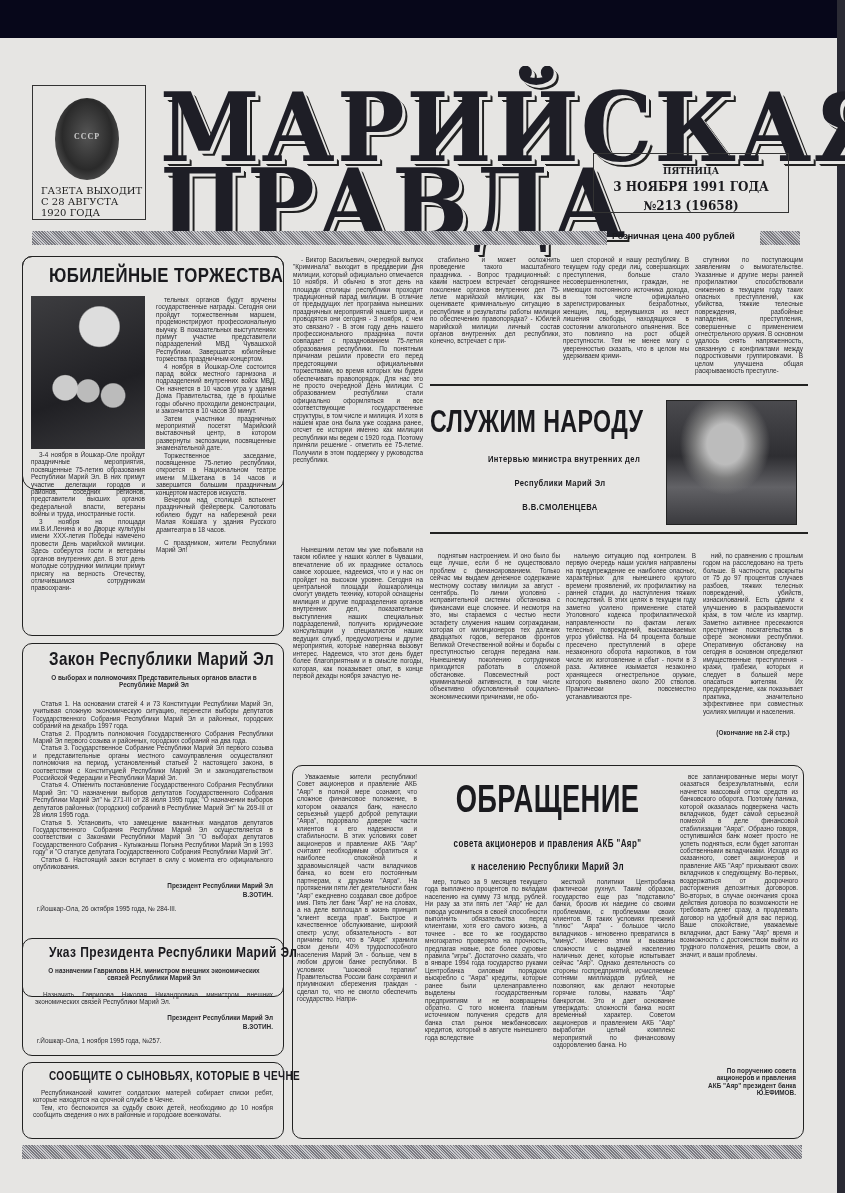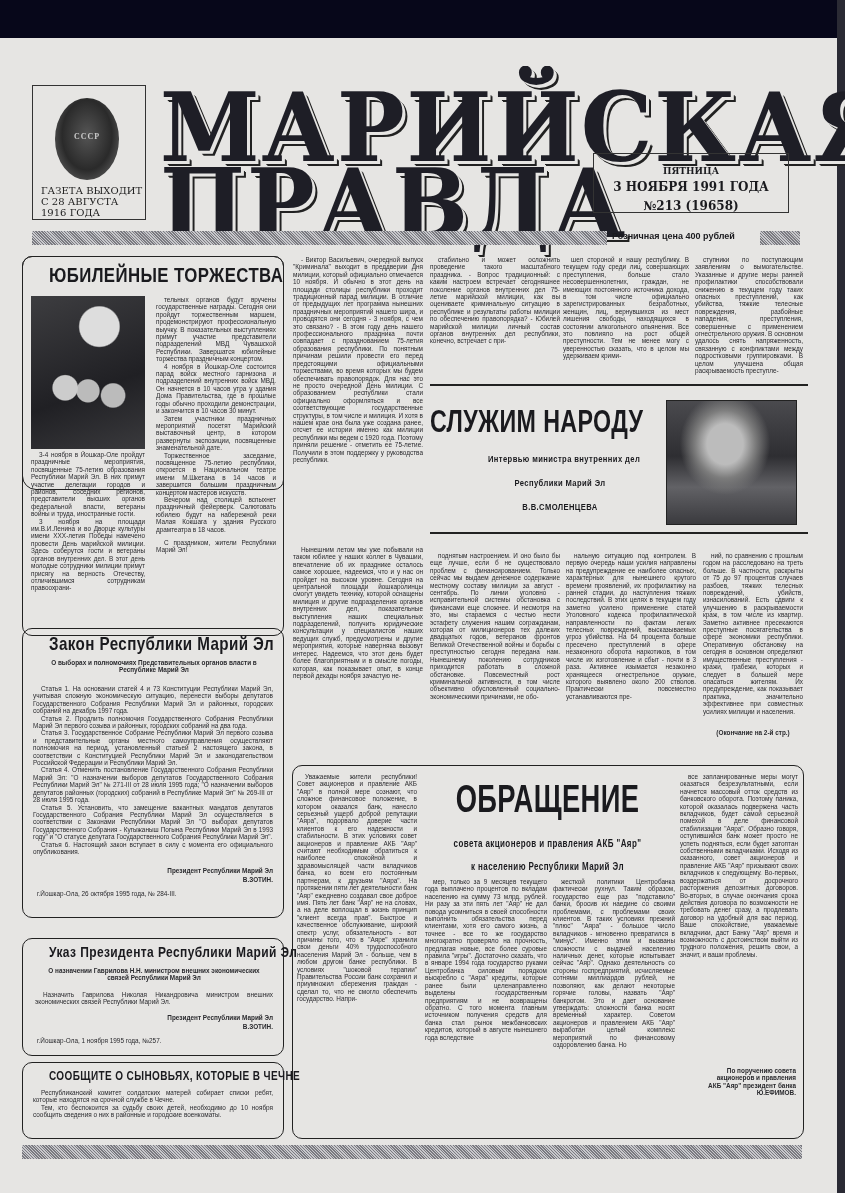--- a/index.html
+++ b/index.html
@@ -62,21 +62,21 @@
 <div class="page"></div>
 <div class="scan-right"></div>
 
 <div class="logo-box">
   <div class="emblem">
     <div class="emblem-text">СССР</div>
   </div>
   <div class="since">
     <div>ГАЗЕТА ВЫХОДИТ</div>
     <div>С 28 АВГУСТА</div>
-    <div>1916 ГОДА</div>
+    <div>1920 ГОДА</div>
   </div>
 </div>
 <div class="title1">МАРИЙСКАЯ</div>
 <div class="title2">ПРАВДА</div>
 <div class="date-box">
   <div class="date-day">ПЯТНИЦА</div>
   <div class="date-date">3 НОЯБРЯ 1991 ГОДА</div>
   <div class="date-issue">№213 (19658)</div>
 </div>
 <div class="hatch" style="left:32px; top:231px; width:575px;"></div>
@@ -94,21 +94,21 @@
 <div class="col" style="left:156px; top:296px; width:120px; height:315px;">
   <p>тельных органов будут вручены государственные награды. Сегодня они пройдут торжественным маршем, продемонстрируют профессиональную выучку. В показательных выступлениях примут участие представители подразделений МВД Чувашской Республики. Завершатся юбилейные торжества праздничным концертом.</p>
   <p>4 ноября в Йошкар-Оле состоится парад войск местного гарнизона и подразделений внутренних войск МВД. Он начнется в 10 часов утра у здания Дома Правительства, где в прошлые годы обычно проходили демонстрации, и закончится в 10 часов 30 минут.</p>
   <p>Затем участники праздничных мероприятий посетят Марийский выставочный центр, в котором развернуты экспозиции, посвященные знаменательной дате.</p>
   <p>Торжественное заседание, посвященное 75-летию республики, откроется в Национальном театре имени М.Шкетана в 14 часов и завершится большим праздничным концертом мастеров искусств.</p>
   <p>Вечером над столицей вспыхнет праздничный фейерверк. Салютовать юбилею будут на набережной реки Малая Кокшага у здания Русского драмтеатра в 18 часов.</p>
   <p style="margin-top:6px;">С праздником, жители Республики Марий Эл!</p>
 </div>
 <div class="box" style="left:22px; top:256px; width:262px; height:380px;"></div>
 
-<div class="box" style="left:22px; top:628px; width:262px; height:290px;">
+<div class="box" style="left:22px; top:643px; width:262px; height:354px;">
   <div class="box-title" style="font-size:19px; margin-top:4px;">Закон Республики Марий Эл</div>
   <div class="col bold center" style="left:16px; top:30px; width:230px; height:20px;">О выборах и полномочиях Представительных органов власти в Республике Марий Эл</div>
   <div class="col" style="left:10px; top:56px; width:240px; height:178px;">
     <p>Статья 1. На основании статей 4 и 73 Конституции Республики Марий Эл, учитывая сложную экономическую ситуацию, перенести выборы депутатов Государственного Собрания Республики Марий Эл и районных, городских собраний на декабрь 1997 года.</p>
     <p>Статья 2. Продлить полномочия Государственного Собрания Республики Марий Эл первого созыва и районных, городских собраний на два года.</p>
     <p>Статья 3. Государственное Собрание Республики Марий Эл первого созыва и представительные органы местного самоуправления осуществляют полномочия на период, установленный статьей 2 настоящего закона, в соответствии с Конституцией Республики Марий Эл и законодательством Российской Федерации и Республики Марий Эл.</p>
     <p>Статья 4. Отменить постановление Государственного Собрания Республики Марий Эл: "О назначении выборов депутатов Государственного Собрания Республики Марий Эл" № 271-III от 28 июля 1995 года; "О назначении выборов депутатов районных (городских) собраний в Республике Марий Эл" № 269-III от 28 июля 1995 года.</p>
     <p>Статья 5. Установить, что замещение вакантных мандатов депутатов Государственного Собрания Республики Марий Эл осуществляется в соответствии с Законами Республики Марий Эл "О выборах депутатов Государственного Собрания - Кугыжаныш Погына Республики Марий Эл в 1993 году" и "О статусе депутата Государственного Собрания Республики Марий Эл".</p>
     <p>Статья 6. Настоящий закон вступает в силу с момента его официального опубликования.</p>
   </div>

